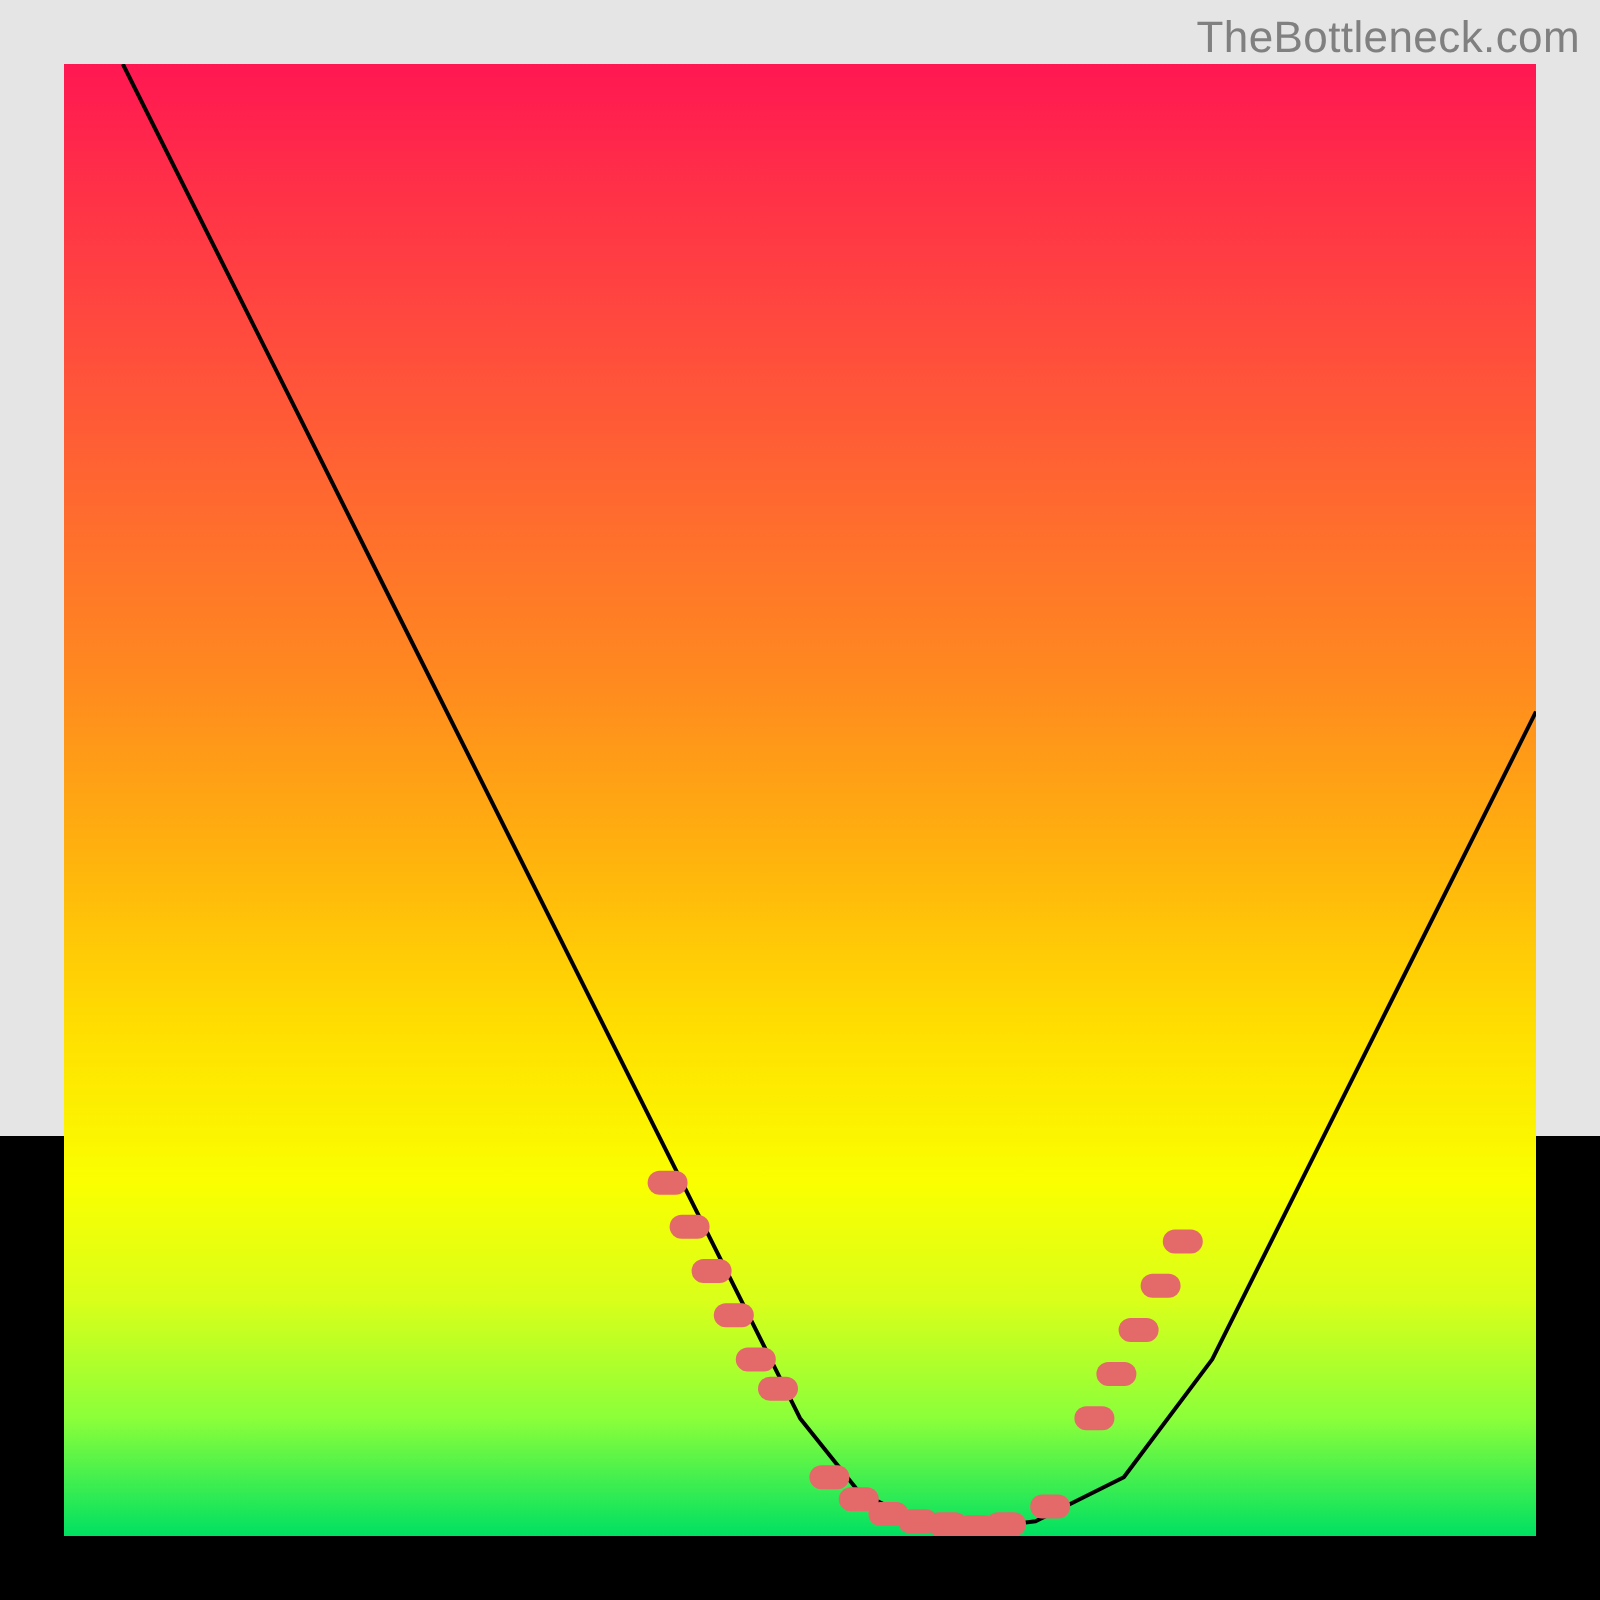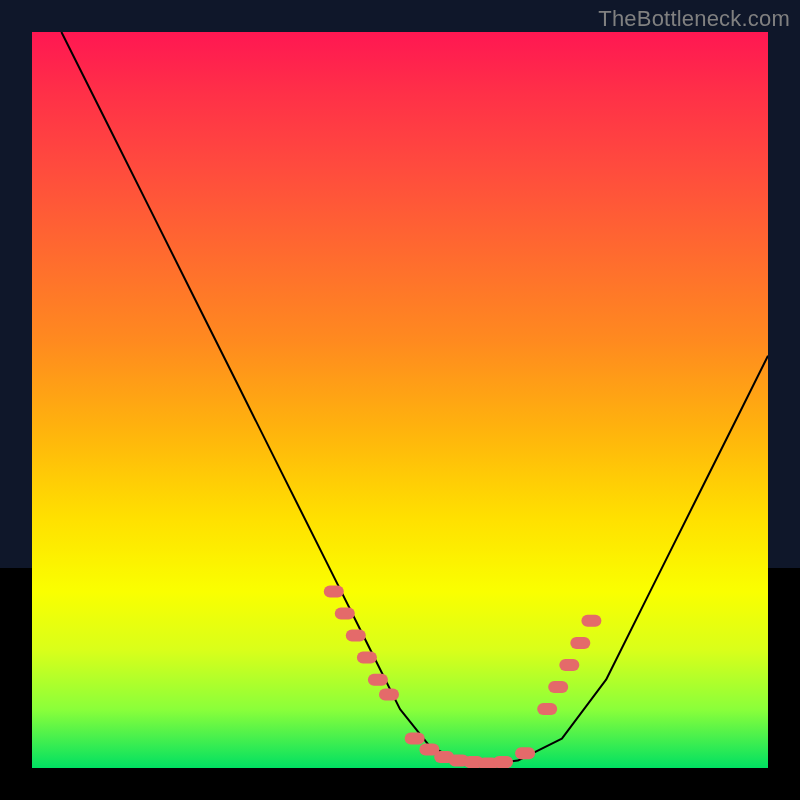--- a/index.html
+++ b/index.html
@@ -10,21 +10,21 @@
     background: #000;
     overflow: hidden;
     font-family: Arial, Helvetica, sans-serif;
   }
   .frame {
     position: absolute;
     top: 0;
     left: 0;
     width: 800px;
     height: 568px;
-    background: #0f172a;
+    background: #e5e5e5;
   }
   .plot-area {
     position: absolute;
     top: 32px;
     left: 32px;
     width: 736px;
     height: 736px;
     
     background: linear-gradient(
       to bottom,

